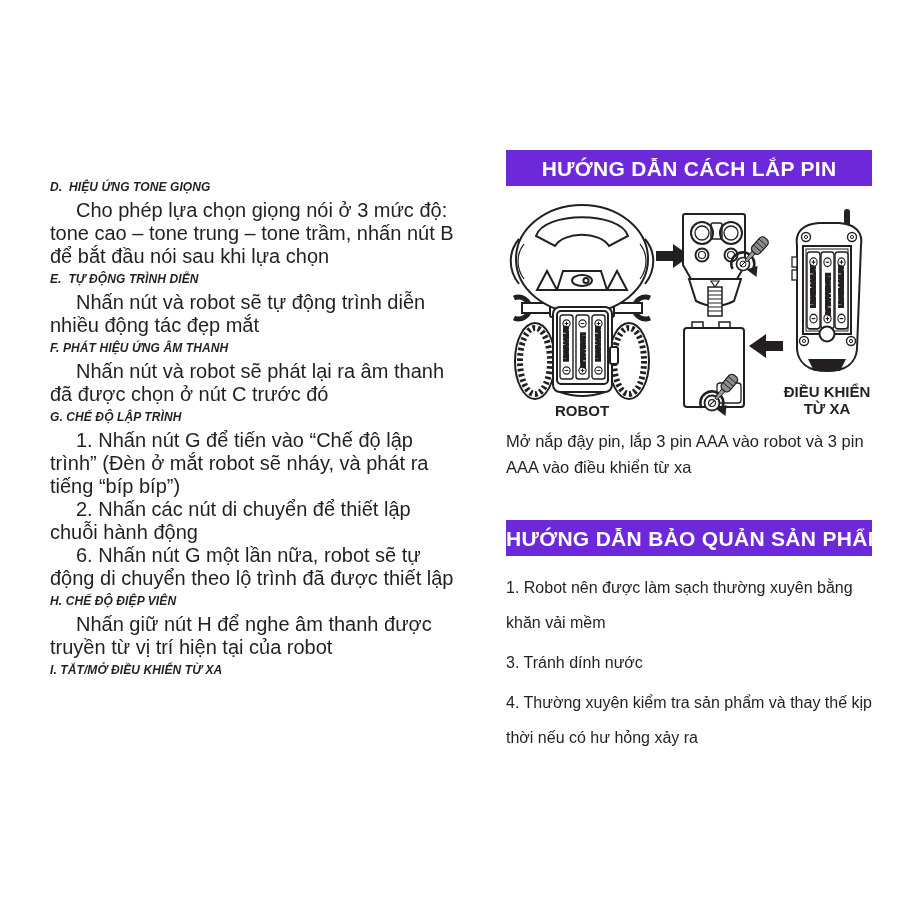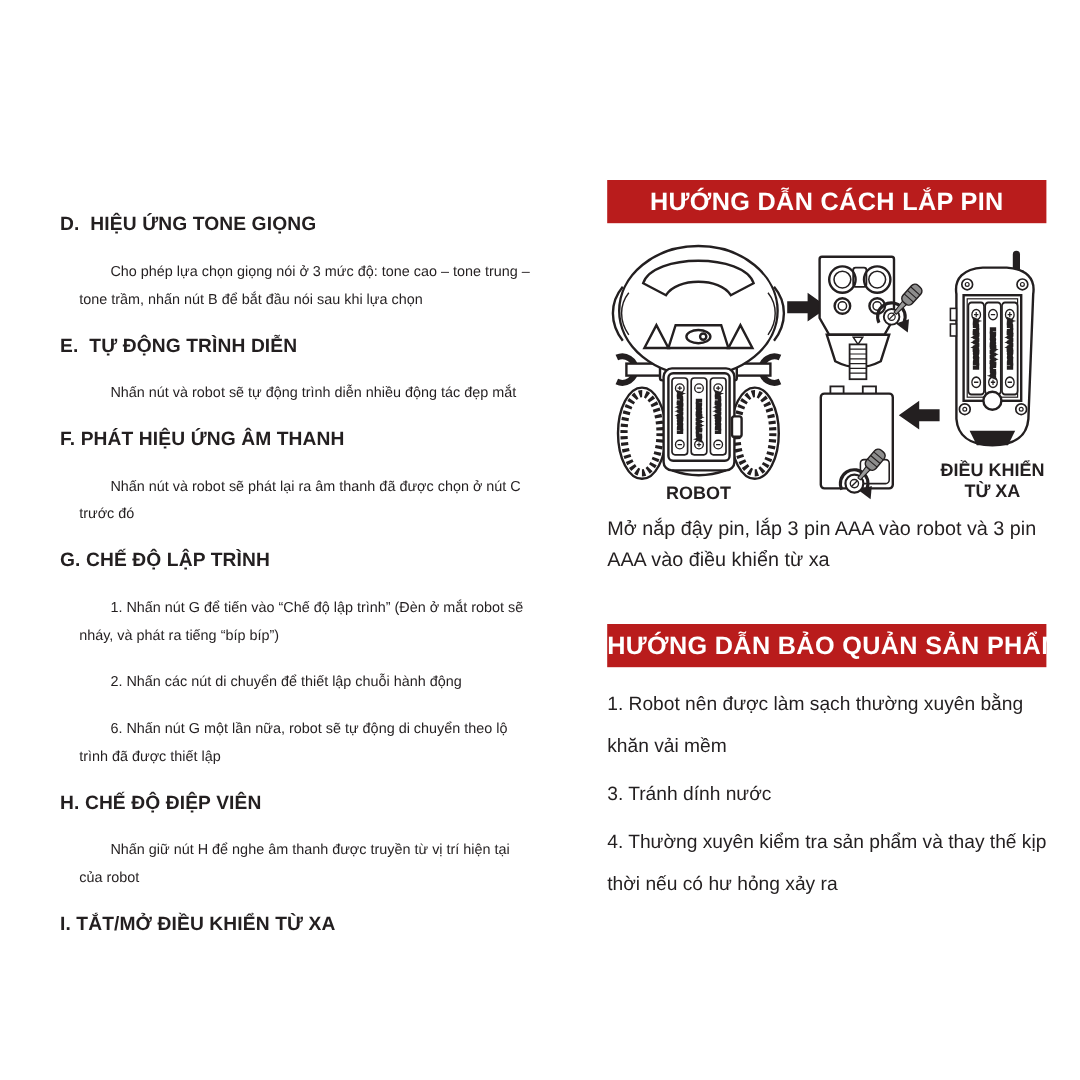--- a/index.html
+++ b/index.html
@@ -1,22 +1,22 @@
 <!DOCTYPE html>
 <html><head>
 <meta charset="utf-8">
 <style>
   html,body{margin:0;padding:0;background:#fff;}
   .page{position:relative;width:900px;height:900px;background:#ffffff;overflow:hidden;
         font-family:"Liberation Sans",sans-serif;color:#231f20;}
   .left-col{position:absolute;left:50px;top:176px;width:410px;}
-  .fn-heading{font-weight:800;font-size:16px;line-height:23px;white-space:pre-wrap;margin:0;letter-spacing:.1px;}
-  .fn-para{font-weight:500;font-size:12px;line-height:23px;margin:16px;text-indent:26px;}
+  .fn-heading{font-weight:800;font-size:12px;line-height:23px;white-space:pre-wrap;margin:0;letter-spacing:.1px;font-style:italic;}
+  .fn-para{font-weight:500;font-size:20px;line-height:23px;margin:0;text-indent:26px;}
   .right-col{position:absolute;left:506px;top:150px;width:366px;}
-  .bar{background:#b91c1c;color:#ffffff;font-weight:800;font-size:21px;height:36px;line-height:37px;
+  .bar{background:#6d28d9;color:#ffffff;font-weight:800;font-size:21px;height:36px;line-height:37px;
        text-align:center;letter-spacing:.3px;white-space:nowrap;}
   .bar2{margin-top:40px;}
   .diagram{display:block;margin-top:14px;}
   .caption{font-weight:500;font-size:16.5px;line-height:26px;margin-top:6px;}
   .care-list{margin-top:14px;}
   .care-item{font-weight:500;font-size:16px;line-height:35px;margin:0 0 5px 0;}
   svg text{font-family:"Liberation Sans",sans-serif;}
 </style>
 </head>
 <body>

